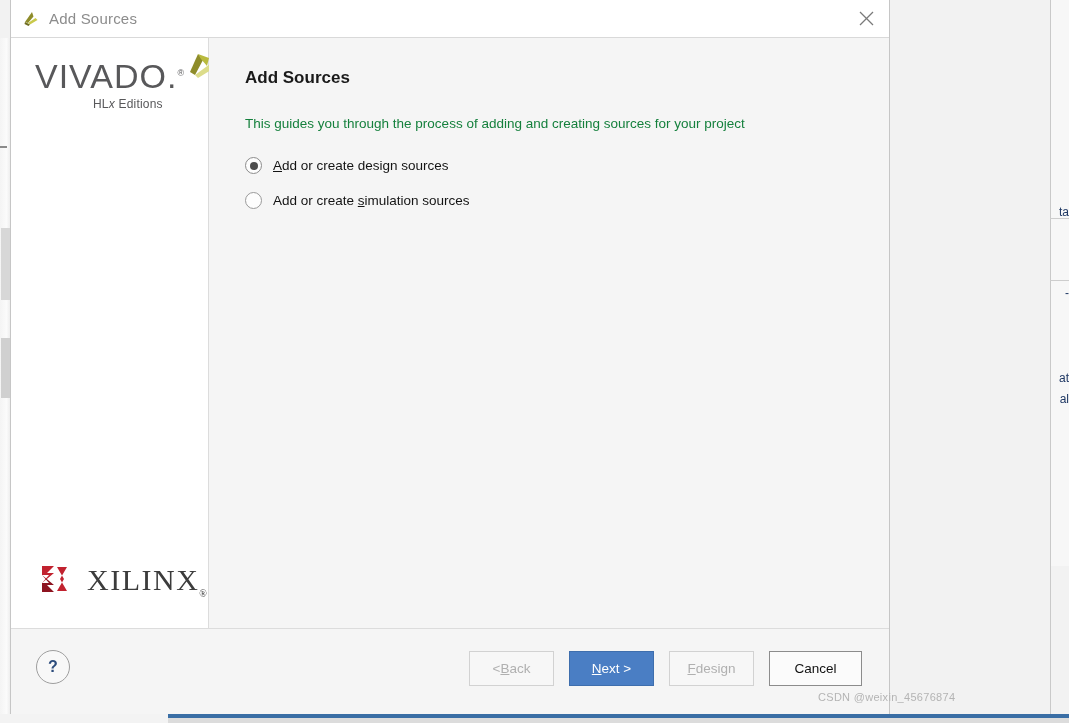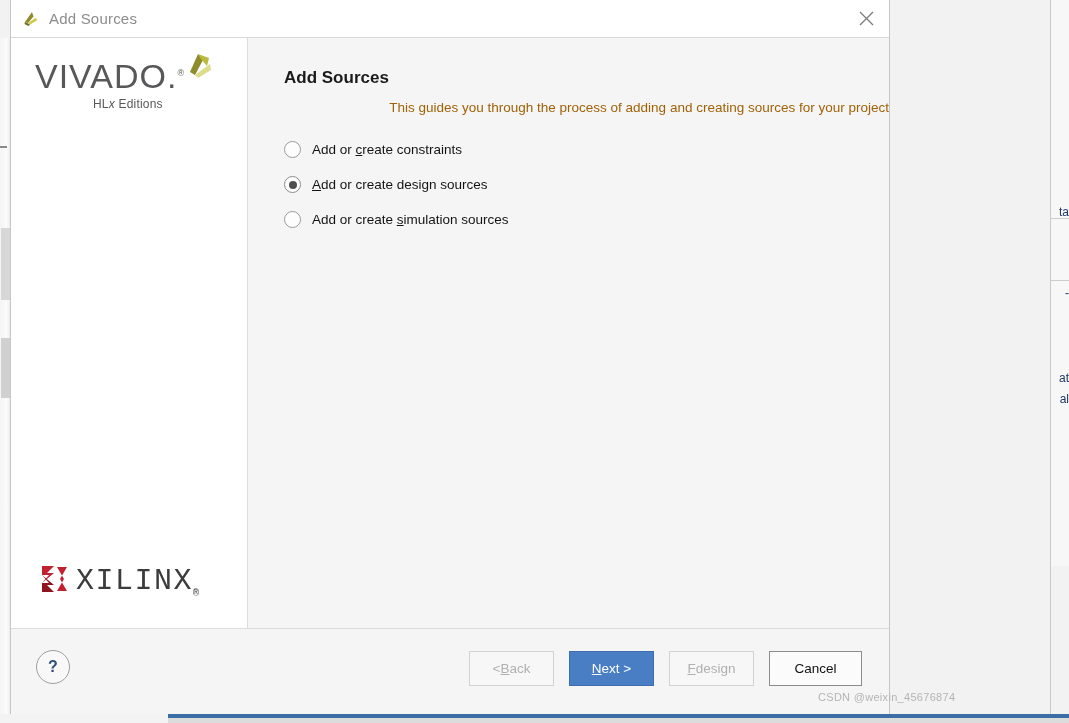--- a/index.html
+++ b/index.html
@@ -78,53 +78,53 @@
     cursor:pointer;
   }
   .close-btn svg { display:block; }
 
   .body-row { display:flex; height:590px; }
 
   
   .sidebar {
     width:197px; background:#ffffff;
     border-right:1px solid #dcdcdc;
-    position:relative; flex:none;padding-left:39px;
+    position:relative; flex:none;
   }
   .vivado-logo { position:absolute; left:24px; top:18px; width:160px; }
   .vivado-word {
     font-size:34px; letter-spacing:1px; color:#58585a;
     font-family:"Liberation Sans", sans-serif; font-weight:400;
     line-height:34px;
   }
   .vivado-dot { font-size:34px; color:#58585a; }
   .vivado-reg { font-size:9px; color:#58585a; vertical-align:super; }
   .vivado-sub {
     margin-top:4px; margin-left:58px;
     font-size:12px; color:#58585a; letter-spacing:.2px;
   }
   .vivado-sub .it { font-style:italic; }
   .prop { position:absolute; left:141px; top:-6px; width:36px; height:34px; }
 
   .xilinx-logo { position:absolute; left:29px; bottom:28px; display:flex; align-items:center; }
   .xilinx-word {
-    font-size:30px; color:#3c3c3c; letter-spacing:1.5px; margin-left:2px;
-    font-family:Liberation Mono, monospace;
+    font-size:30px; color:#3c3c3c; letter-spacing:1.5px; margin-left:13px;
+    font-family:Liberation Serif, serif;
   }
   .xilinx-reg { font-size:10px; color:#3c3c3c; vertical-align:sub; }
 
   
   .main {
     flex:1; background:#f5f5f5; padding:30px 0 0 36px; position:relative;
   }
   .page-title {
     font-size:17px; font-weight:bold; color:#1a1a1a; margin:0 0 0 0;
   }
   .page-desc {
-    font-size:13.5px; color:#a16207; margin-top:12px;text-align:right;
+    font-size:13.5px; color:#15803d; margin-top:28px;
   }
   .radio-group { margin-top:26px; }
   .radio-row {
     display:flex; align-items:center; margin-bottom:18px; cursor:pointer;
   }
   .radio-mark {
     width:15px; height:15px; border-radius:50%;
     border:1px solid #9a9a9a; background:#fdfdfd;
     position:relative; flex:none; margin-right:11px;
   }
@@ -248,24 +248,20 @@
         </div>
 
       </div>
 
       <div class="main">
         <div class="page-title">Add Sources</div>
         <div class="page-desc">This guides you through the process of adding and creating sources for your project</div>
 
         <div class="radio-group">
 
-          <div class="radio-row">
-            <span class="radio-mark"></span>
-            <span class="radio-label"><span>Add or </span><span class="mn">c</span><span>reate constraints</span></span>
-          </div>
 
           <div class="radio-row sel">
             <span class="radio-mark"></span>
             <span class="radio-label"><span></span><span class="mn">A</span><span>dd or create design sources</span></span>
           </div>
 
           <div class="radio-row">
             <span class="radio-mark"></span>
             <span class="radio-label"><span>Add or create </span><span class="mn">s</span><span>imulation sources</span></span>
           </div>

